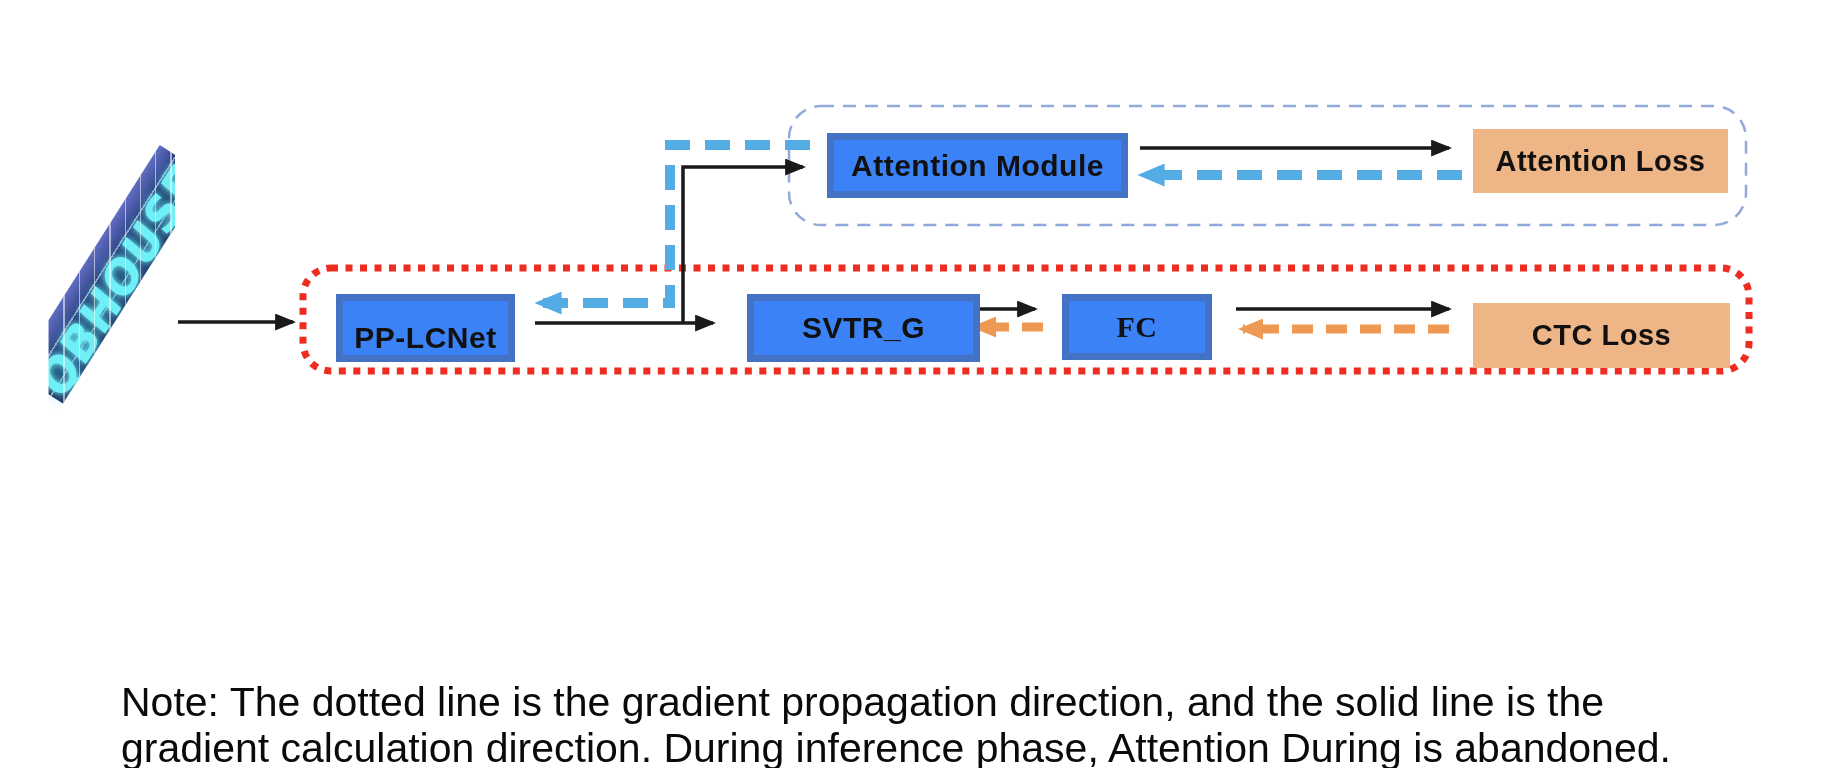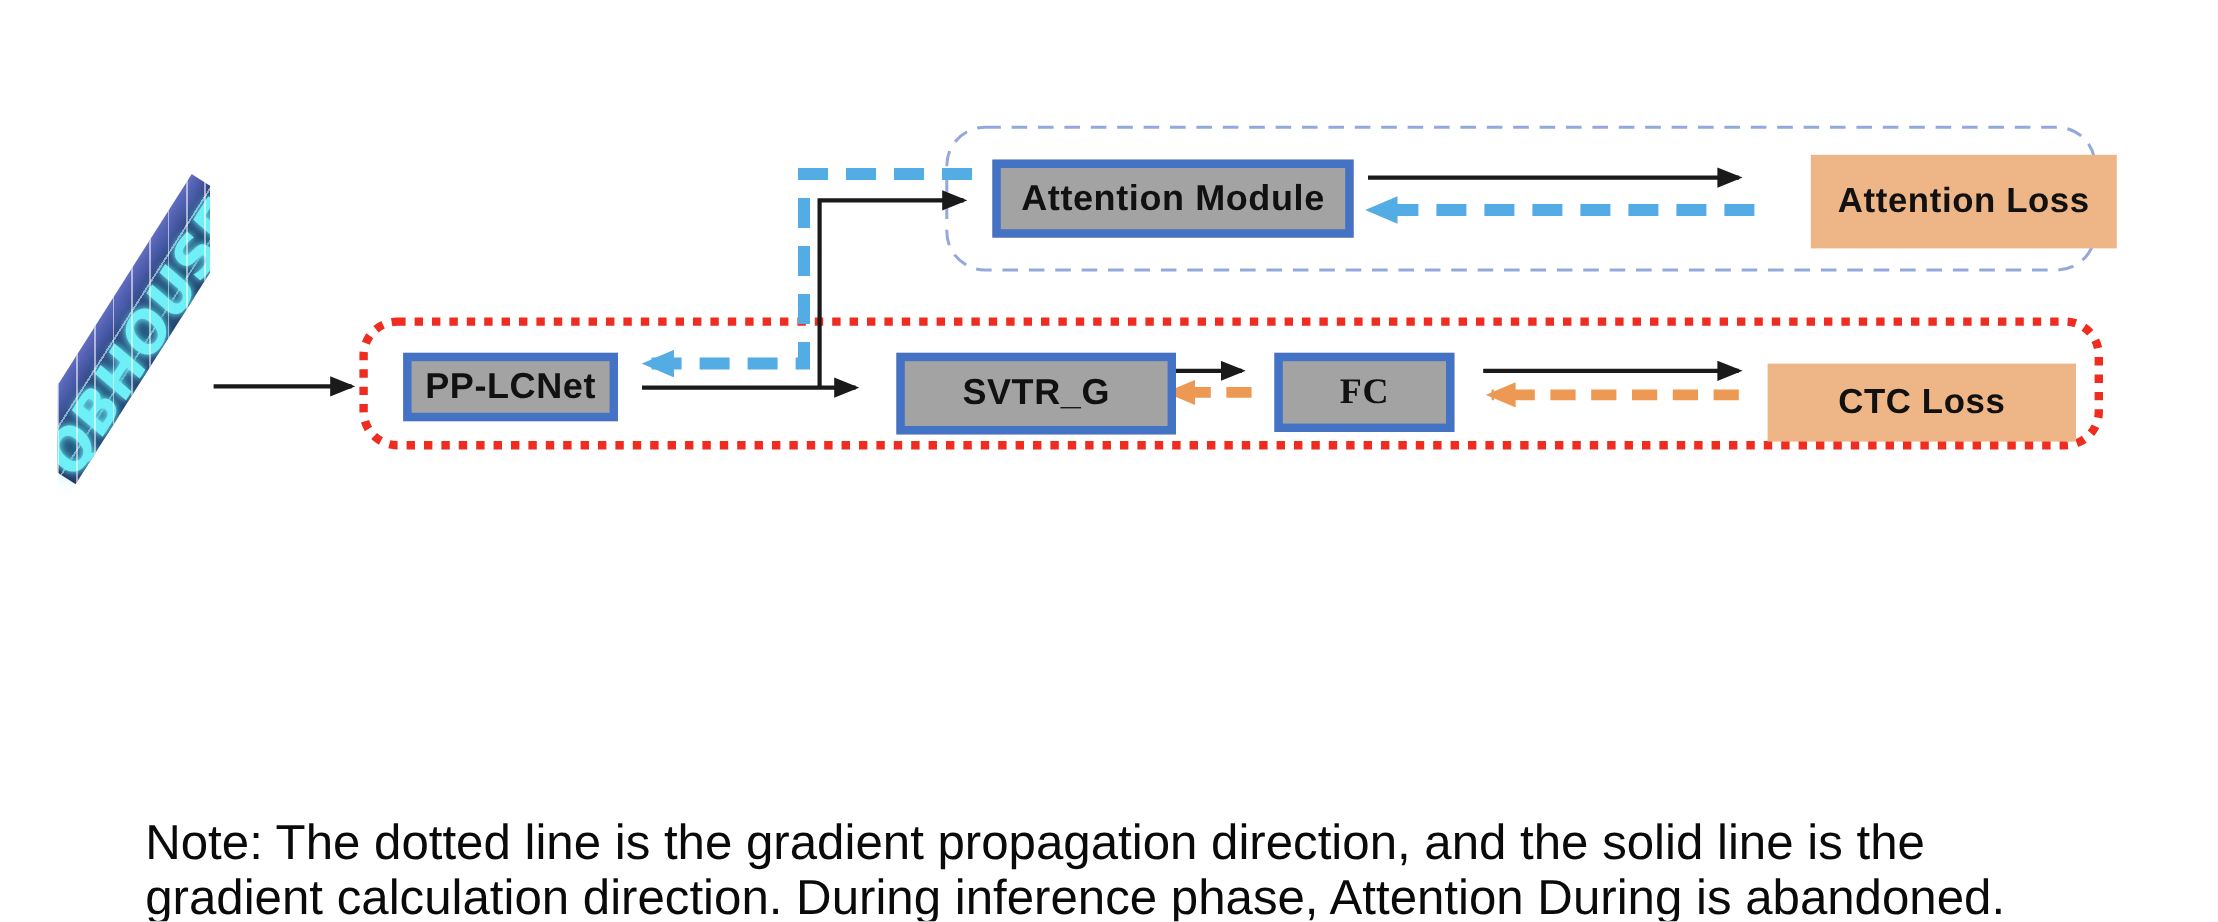--- a/index.html
+++ b/index.html
@@ -15,32 +15,32 @@
   .stroke-orange{stroke:var(--gradient-orange,#ED9853);}
   .stroke-red{stroke:var(--red-dotted,#EE2D20);}
   .stroke-periwinkle{stroke:var(--container-blue-dashed,#93A9DC);}
   .mk-black{fill:var(--line-black,#1a1a1a);}
   .mk-blue{fill:var(--gradient-blue,#54ACE4);}
   .mk-orange{fill:var(--gradient-orange,#ED9853);}
 
   
   .node{
     position:absolute;display:flex;align-items:center;justify-content:center;
-    background:#a3a3a3;border:7px solid var(--box-border-blue,#4472C4);
+    background:#3b82f6;border:7px solid var(--box-border-blue,#4472C4);
     box-sizing:border-box;font-weight:bold;font-size:30px;color:#111;
     letter-spacing:0.5px;
   }
   .node.loss{
     border:none;background:var(--loss-fill-orange,#EEB587);font-size:29px;
   }
-  #box-pp-lcnet{left:336px;top:294px;width:179px;height:57px;}
+  #box-pp-lcnet{left:336px;top:294px;width:179px;height:68px;align-items:flex-end;}
   #box-svtr-g{left:747px;top:294px;width:233px;height:68px;}
   #box-fc{left:1062px;top:294px;width:150px;height:66px;font-family:Liberation Serif, serif;}
   #box-attention-module{left:827px;top:133px;width:301px;height:65px;}
-  #box-attention-loss{left:1473px;top:129px;width:255px;height:78px;margin-left:36px;}
+  #box-attention-loss{left:1473px;top:129px;width:255px;height:64px;}
   #box-ctc-loss{left:1473px;top:291px;width:257px;height:65px;margin-top:12px;}
 
   
   .photo{
     position:absolute;left:34px;top:112px;width:170px;height:322px;
     clip-path:polygon(141px 9px,141px 115px,14px 315px,14px 209px);
   }
   .photo-inner{
     position:absolute;left:-58px;top:107px;width:270px;height:110px;
     transform:rotate(-57.5deg);

